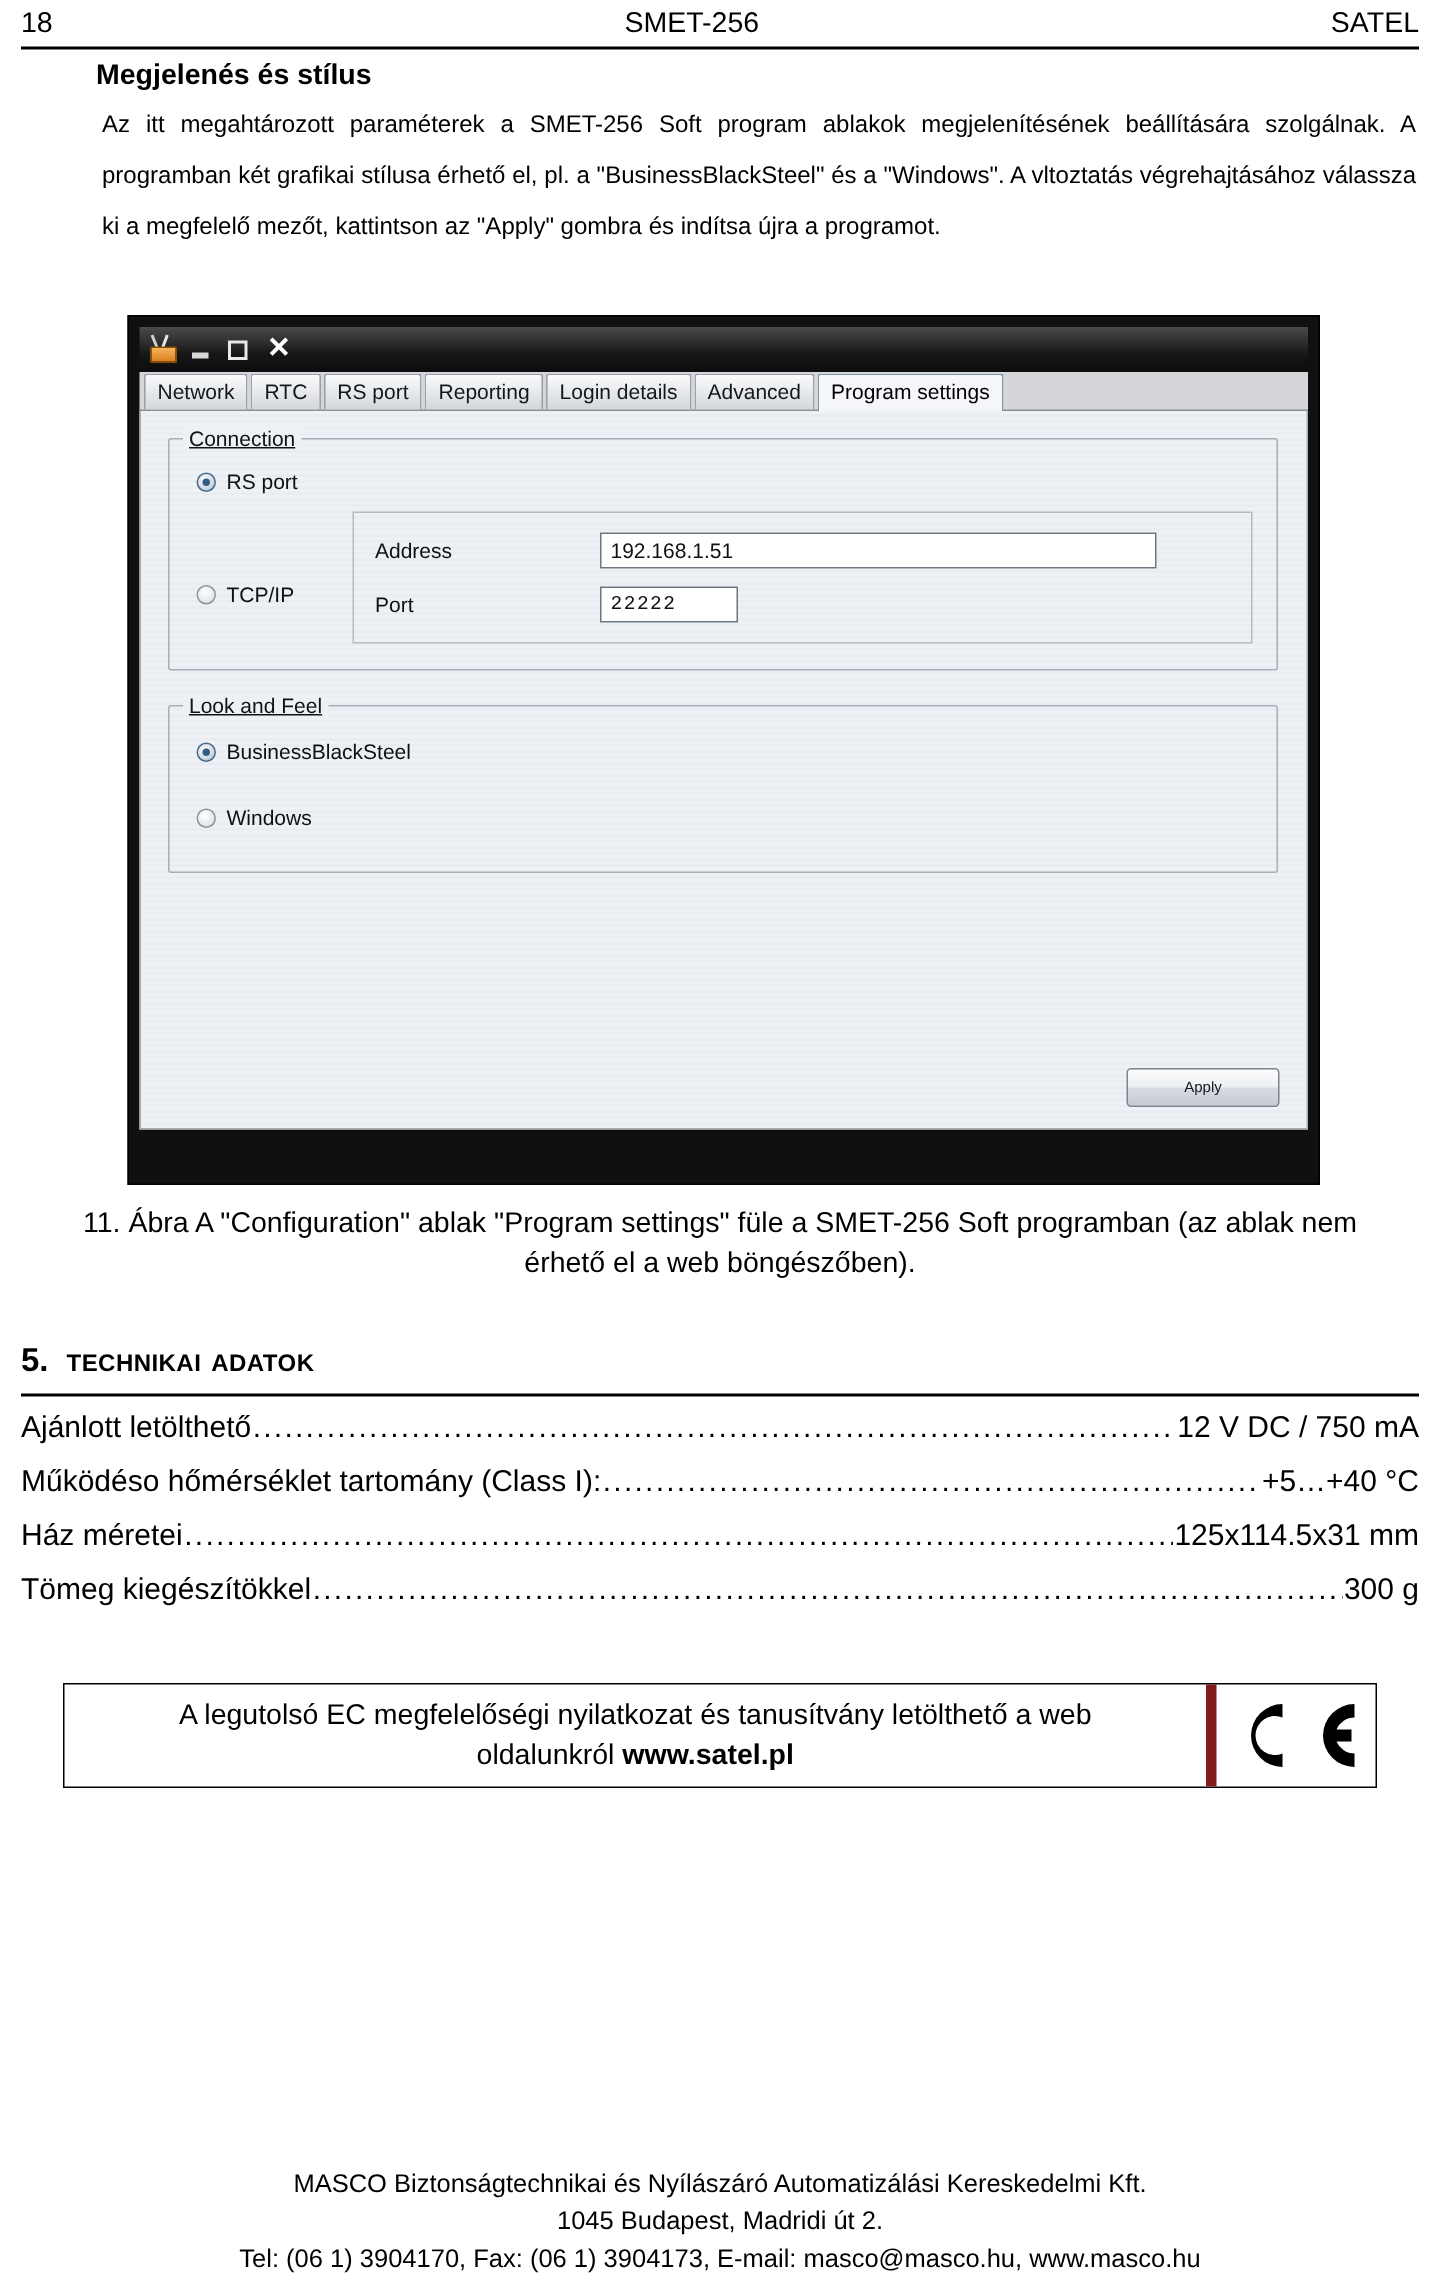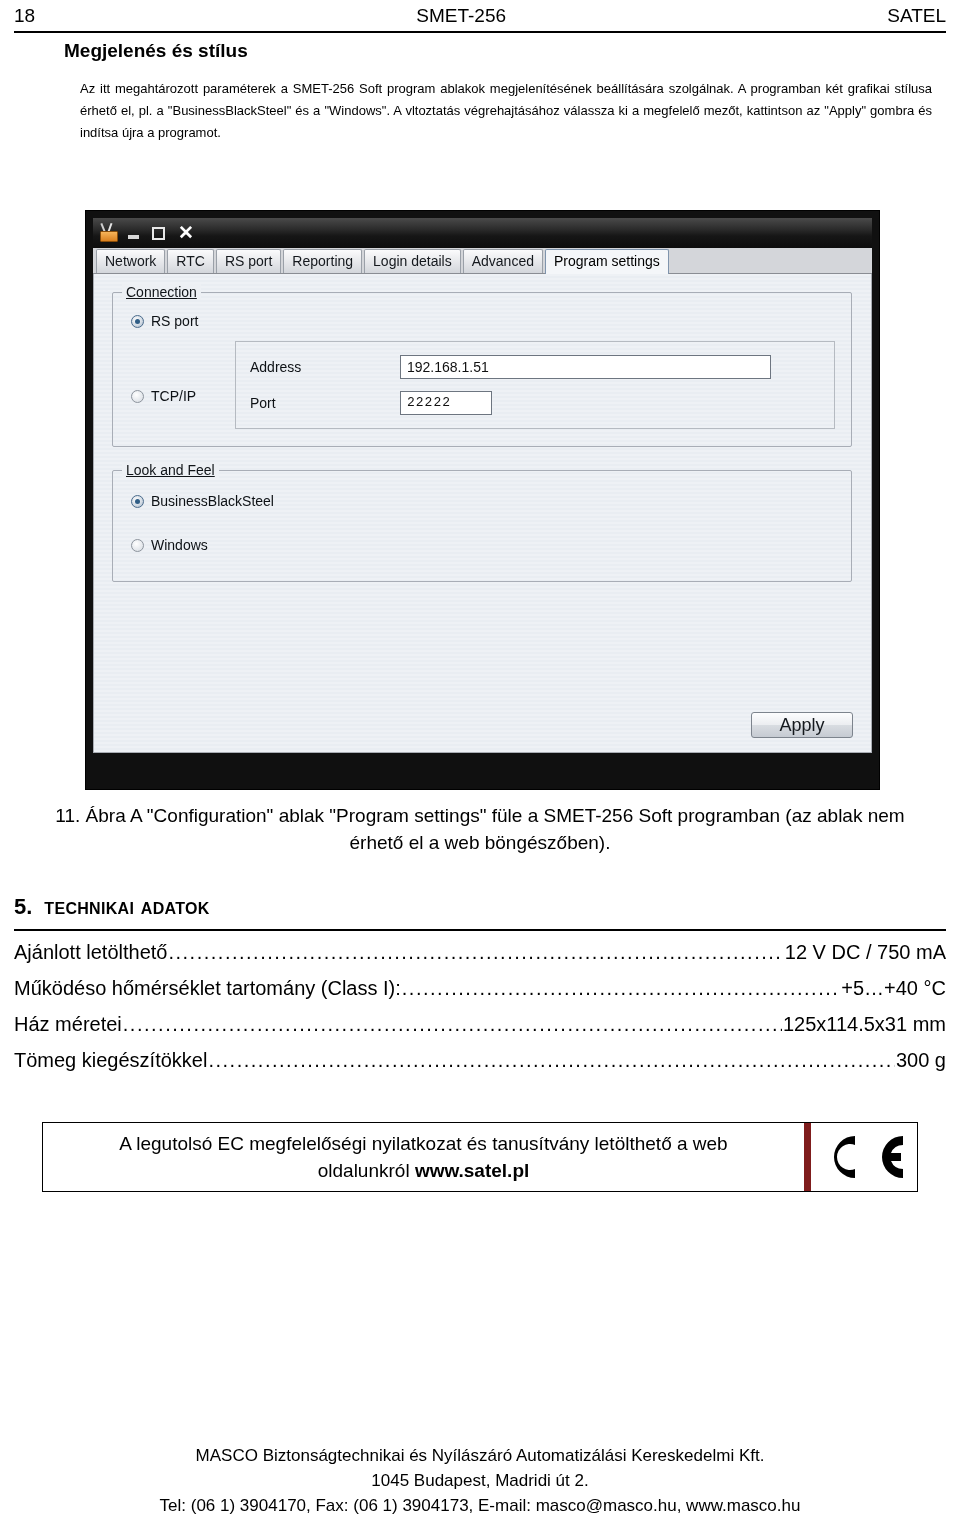--- a/index.html
+++ b/index.html
@@ -46,23 +46,23 @@
     top: 40px;
     width: 884px;
   }
   .intro h2 {
     margin: 0 0 5px 0;
     font-size: 19px;
     font-weight: bold;
     letter-spacing: 0px;
   }
   .intro p {
-    margin: 16px;
-    font-size: 13px;
-    line-height: 22px;
+    margin: 4px;
+    font-size: 16px;
+    line-height: 34px;
     text-align: justify;
   }
 
   
   .app-window {
     position: absolute;
     left: 85px;
     top: 210px;
     width: 795px;
     height: 580px;
@@ -276,21 +276,21 @@
     font-size: 13px;
     letter-spacing: 1px;
   }
 
   .apply-btn {
     position: absolute;
     right: 18px;
     bottom: 14px;
     width: 102px;
     height: 26px;
-    font-size: 18px;
+    font-size: 10px;
     color: #15191d;
     background: linear-gradient(to bottom, #fdfdfe 0%, #eceef1 48%, #d8dce1 52%, #c6cbd2 100%);
     border: 1px solid #7d848d;
     border-radius: 3px;
     display: flex;
     align-items: center;
     justify-content: center;
     box-sizing: border-box;
   }
 

